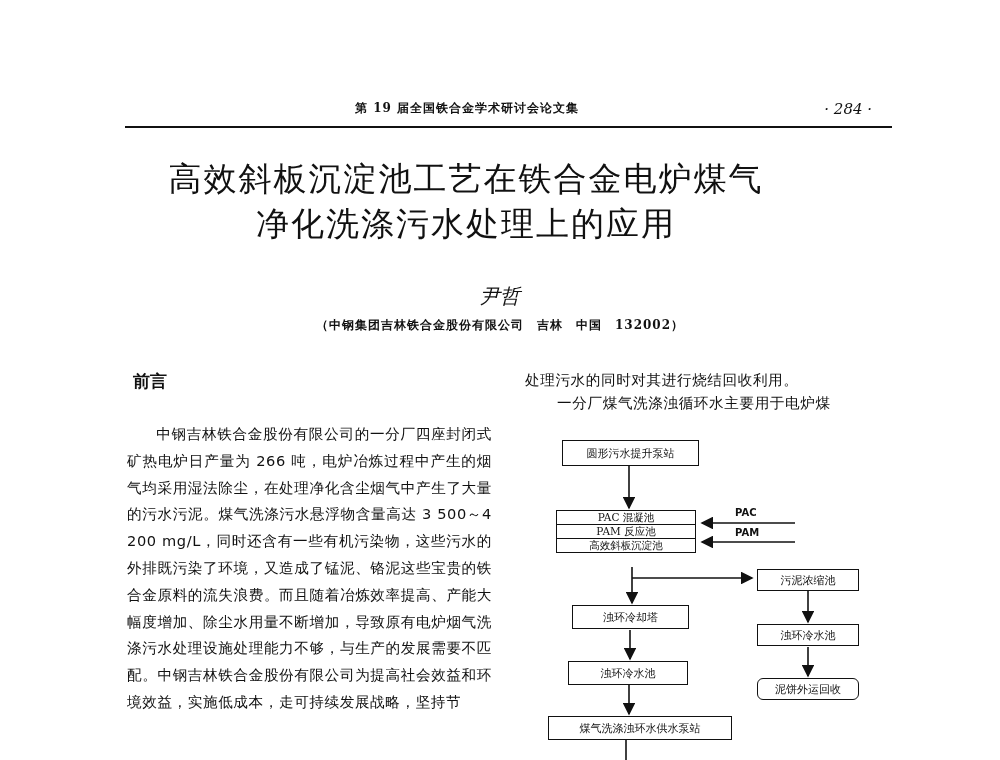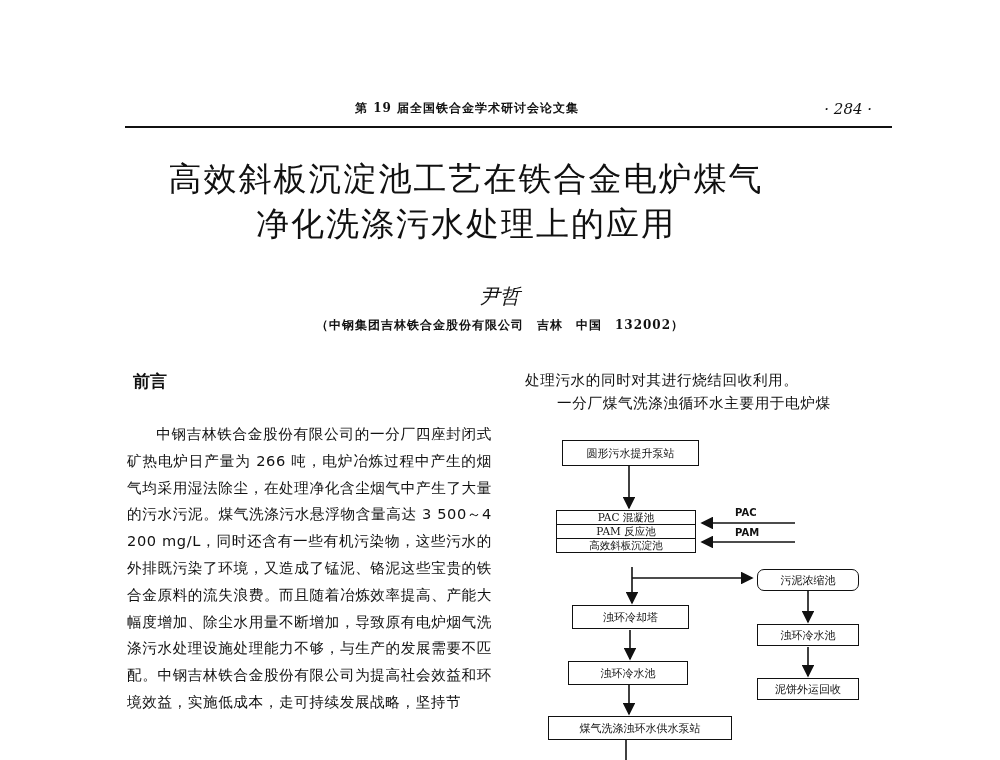--- a/index.html
+++ b/index.html
@@ -79,16 +79,16 @@
     <div>高效斜板沉淀池</div>
   </div>
 
   <span class="flow-label" style="left:735px;top:507px;text-align:center;">PAC</span>
   <span class="flow-label" style="left:735px;top:527px;">PAM</span>
 
   <div class="box" style="left:572px;top:605px;width:115px;height:22px;">浊环冷却塔</div>
   <div class="box" style="left:568px;top:661px;width:118px;height:22px;">浊环冷水池</div>
   <div class="box" style="left:548px;top:716px;width:182px;height:22px;">煤气洗涤浊环水供水泵站</div>
 
-  <div class="box" style="left:757px;top:569px;width:100px;height:20px;border-radius:7px;">污泥浓缩池</div>
+  <div class="box" style="left:757px;top:569px;width:100px;height:20px;">污泥浓缩池</div>
   <div class="box" style="left:757px;top:624px;width:100px;height:20px;">浊环冷水池</div>
-  <div class="box" style="left:757px;top:678px;width:100px;height:20px;">泥饼外运回收</div>
+  <div class="box" style="left:757px;top:678px;width:100px;height:20px;border-radius:6px;">泥饼外运回收</div>
 </div>
 
 </body></html>

